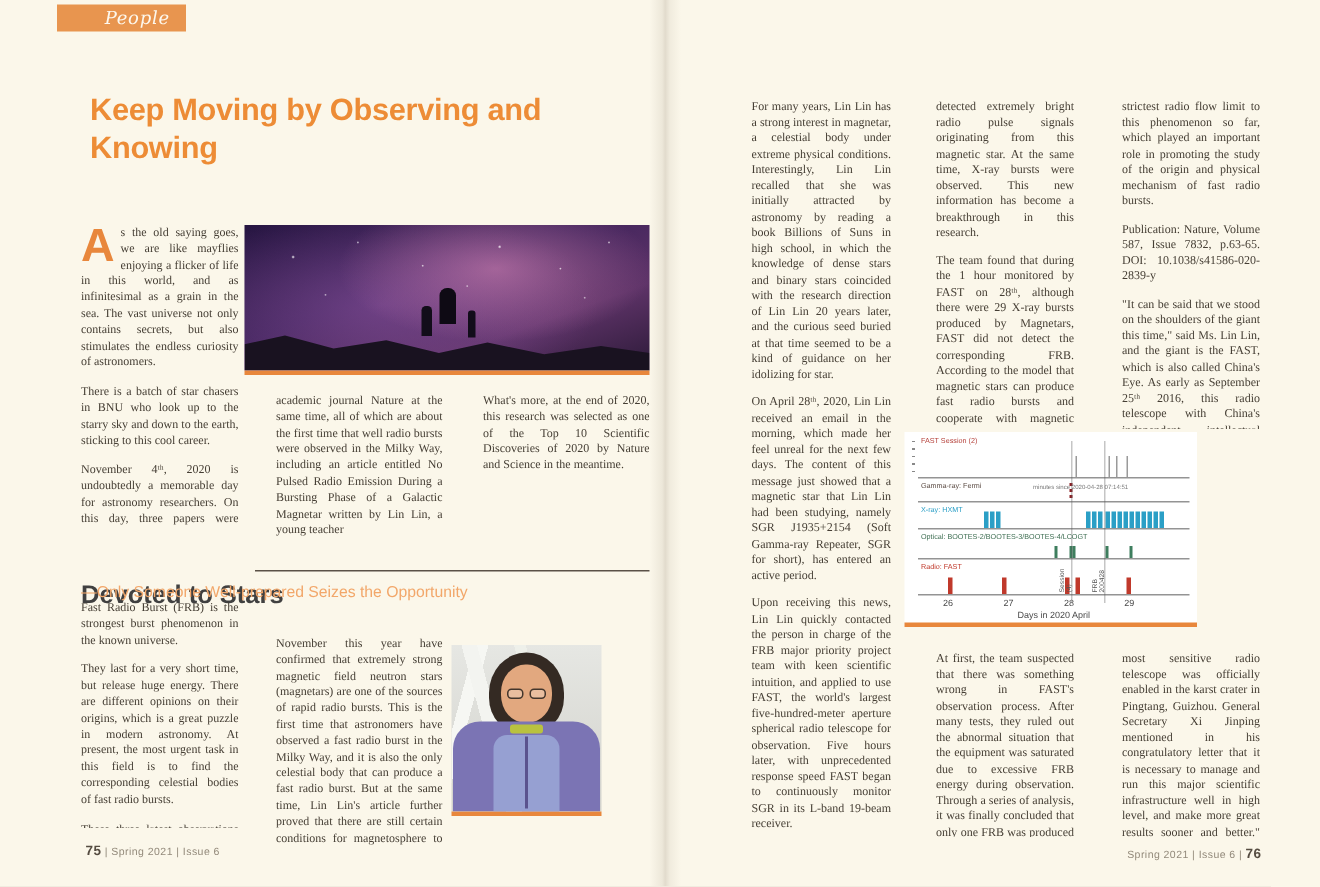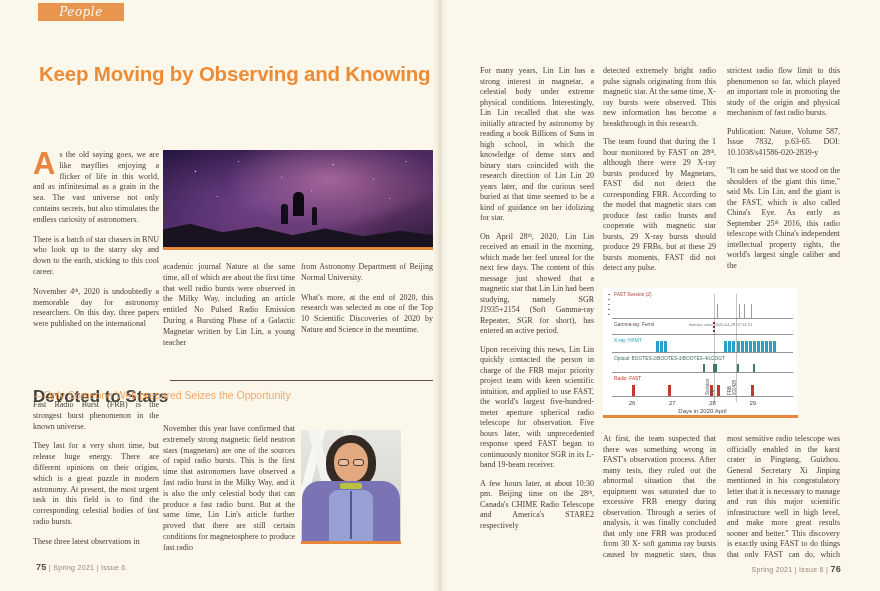--- a/index.html
+++ b/index.html
@@ -1,19 +1,19 @@
 <!DOCTYPE html>
 <html><head>
 <meta charset="utf-8">
 <style>
   html,body{margin:0;padding:0;background:#e9e4d6;}
   .spread{position:relative;width:880px;height:591px;background:#fbf7ea;overflow:hidden;
           font-family:"Liberation Serif",serif;color:#453e34;}
   [data-name]{box-sizing:border-box;}
-  .abs{position:absolute;}
+  .abs{position:absolute;padding-left:21px;}
 
   
   .people-tag{left:38px;top:3px;width:86px;height:18px;background:#e8954f;color:#fdf8ee;
               font-family:"DejaVu Serif",serif;font-style:italic;font-size:12px;
               display:flex;align-items:center;justify-content:center;letter-spacing:.5px;}
   .title{left:39px;top:62px;width:402px;font-family:"Liberation Sans",sans-serif;
          font-weight:bold;color:#ed8c36;line-height:1.2;}
   .title .t1{display:block;font-size:20.5px;letter-spacing:-.2px;}
   .title .t2{display:block;font-size:20.5px;letter-spacing:1.3px;word-spacing:2px;margin-top:4px;color:#ee8a2e;}
   .source{left:39px;top:131px;font-size:7.6px;font-style:italic;font-weight:bold;color:#4a4136;}
@@ -125,21 +125,20 @@
     <p data-name="paragraph">November 4ᵗʰ, 2020 is undoubtedly a memorable day for astronomy researchers. On this day, three papers were published on the international</p>
   </div>
 
   <div class="abs photo-sky" data-name="night-sky-photo"></div>
 
   <div class="abs col lp-col2" data-name="left-column-2">
     <p data-name="paragraph">academic journal Nature at the same time, all of which are about the first time that well radio bursts were observed in the Milky Way, including an article entitled No Pulsed Radio Emission During a Bursting Phase of a Galactic Magnetar written by Lin Lin, a young teacher</p>
   </div>
 
   <div class="abs col lp-col3" data-name="left-column-3">
-    <p data-name="paragraph">from Astronomy Department of Beijing Normal University.</p>
     <p data-name="paragraph">What's more, at the end of 2020, this research was selected as one of the Top 10 Scientific Discoveries of 2020 by Nature and Science in the meantime.</p>
   </div>
 
   <div class="abs sec-title" data-name="section-heading">Devoted to Stars</div>
   <div class="abs sec-rule" data-name="section-rule"></div>
   <div class="abs sec-sub" data-name="section-subheading">—Only Someone Well-prepared Seizes the Opportunity</div>
 
   <div class="abs col lp-bcol1" data-name="left-bottom-column-1">
     <p data-name="paragraph">Fast Radio Burst (FRB) is the strongest burst phenomenon in the known universe.</p>
     <p data-name="paragraph">They last for a very short time, but release huge energy. There are different opinions on their origins, which is a great puzzle in modern astronomy. At present, the most urgent task in this field is to find the corresponding celestial bodies of fast radio bursts.</p>

